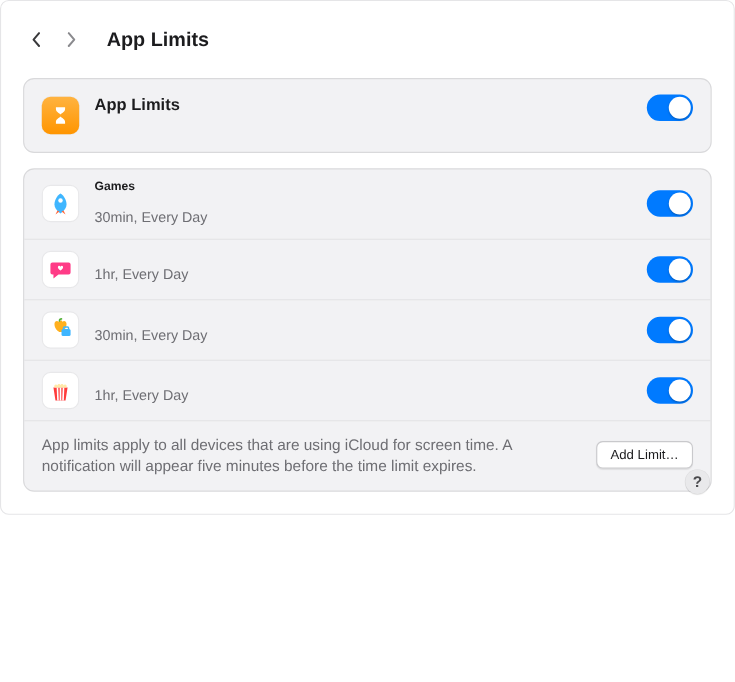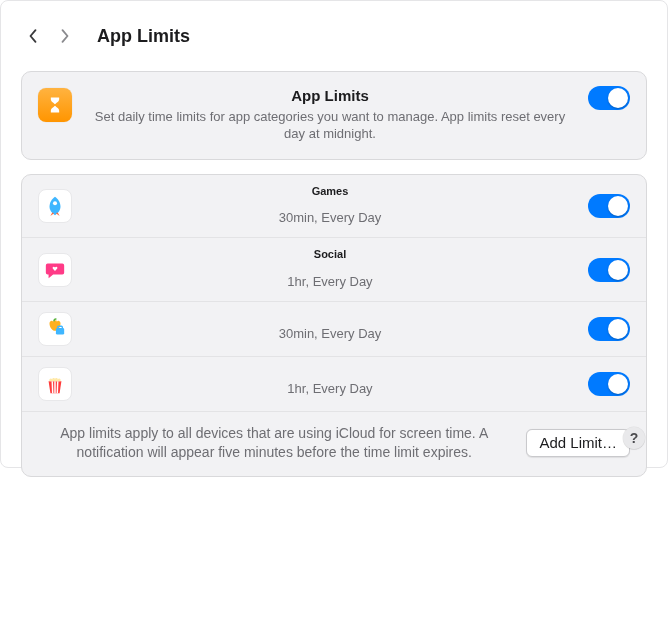--- a/index.html
+++ b/index.html
@@ -23,21 +23,20 @@
     color: var(--text);
     -webkit-font-smoothing: antialiased;
   }
   .window {
     width: 668px;
     height: 468px;
     border: 1px solid #e5e5e7;
     border-radius: 8px;
     position: relative;
     padding: 16px 20px 20px 20px;
-    text-align: center;
   }
   .header {
     display: flex;
     align-items: center;
     gap: 8px;
     height: 38px;
     margin-bottom: 16px;
   }
   .nav-btn {
     width: 24px;
@@ -130,21 +129,21 @@
     flex: 1;
     font-size: 14px;
     color: var(--subtext);
     line-height: 1.35;
   }
   .add-btn {
     background: #ffffff;
     border: 1px solid #c9c9cc;
     border-radius: 6px;
     padding: 4px 12px 5px 12px;
-    font-size: 15px;
+    font-size: 12px;
     box-shadow: 0 0.5px 1px rgba(0,0,0,0.08);
     cursor: default;
     white-space: nowrap;
   }
 
   .help {
     position: absolute;
     right: 22px;
     bottom: 18px;
     width: 22px; height: 22px;
@@ -178,21 +177,20 @@
 
   <div class="panel">
     <div class="hero-row">
       <div class="hero-icon">
         <svg viewBox="0 0 24 24" width="20" height="20">
           <path d="M7 3 H17 V5 C17 8 14 9 12 11 C10 9 7 8 7 5 Z M7 21 H17 V19 C17 16 14 15 12 13 C10 15 7 16 7 19 Z" fill="#ffffff"></path>
         </svg>
       </div>
       <div class="hero-text">
         <div class="hero-title">App Limits</div>
-        <div class="hero-desc">Set daily time limits for app categories you want to manage. App limits reset every day at midnight.</div>
       </div>
       <div class="toggle"></div>
     </div>
   </div>
 
   <div class="panel list">
     <div id="limits-list" class="list-inner">
         <div class="row">
           <div class="row-icon">
             <svg viewBox="0 0 24 24" width="22" height="22">
@@ -208,21 +206,20 @@
           <div class="toggle"></div>
         </div>
         <div class="row">
           <div class="row-icon">
             <svg viewBox="0 0 24 24" width="22" height="22">
               <path d="M4 5 H20 A2 2 0 0 1 22 7 V15 A2 2 0 0 1 20 17 H10 L5 21 V17 H4 A2 2 0 0 1 2 15 V7 A2 2 0 0 1 4 5 Z" fill="#ff3b87"></path>
               <path d="M12 9.2 C12.6 8.2 14.2 8 14.6 9.4 C15 10.6 12.8 12.4 12 13 C11.2 12.4 9 10.6 9.4 9.4 C9.8 8 11.4 8.2 12 9.2 Z" fill="#fff"></path>
             </svg>
           </div>
           <div class="row-text">
-            <div class="row-title">Social</div>
             <div class="row-sub">1hr, Every Day</div>
           </div>
           <div class="toggle"></div>
         </div>
         <div class="row">
           <div class="row-icon">
             <svg viewBox="0 0 24 24" width="22" height="22">
               <path d="M6 6 C6 3 9 2 10 4 C10 3 11 2 12 3 C13 2 14 3 14 4 C15 2 18 3 18 6 C18 10 15 14 12 14 C9 14 6 10 6 6 Z" fill="#ffb01f"></path>
               <path d="M11 3 C11 2 12 1 13 1" stroke="#56b23a" stroke-width="1.6" fill="none" stroke-linecap="round"></path>
               <rect x="13" y="11" width="9" height="7" rx="1.5" fill="#3fb6ff"></rect>

